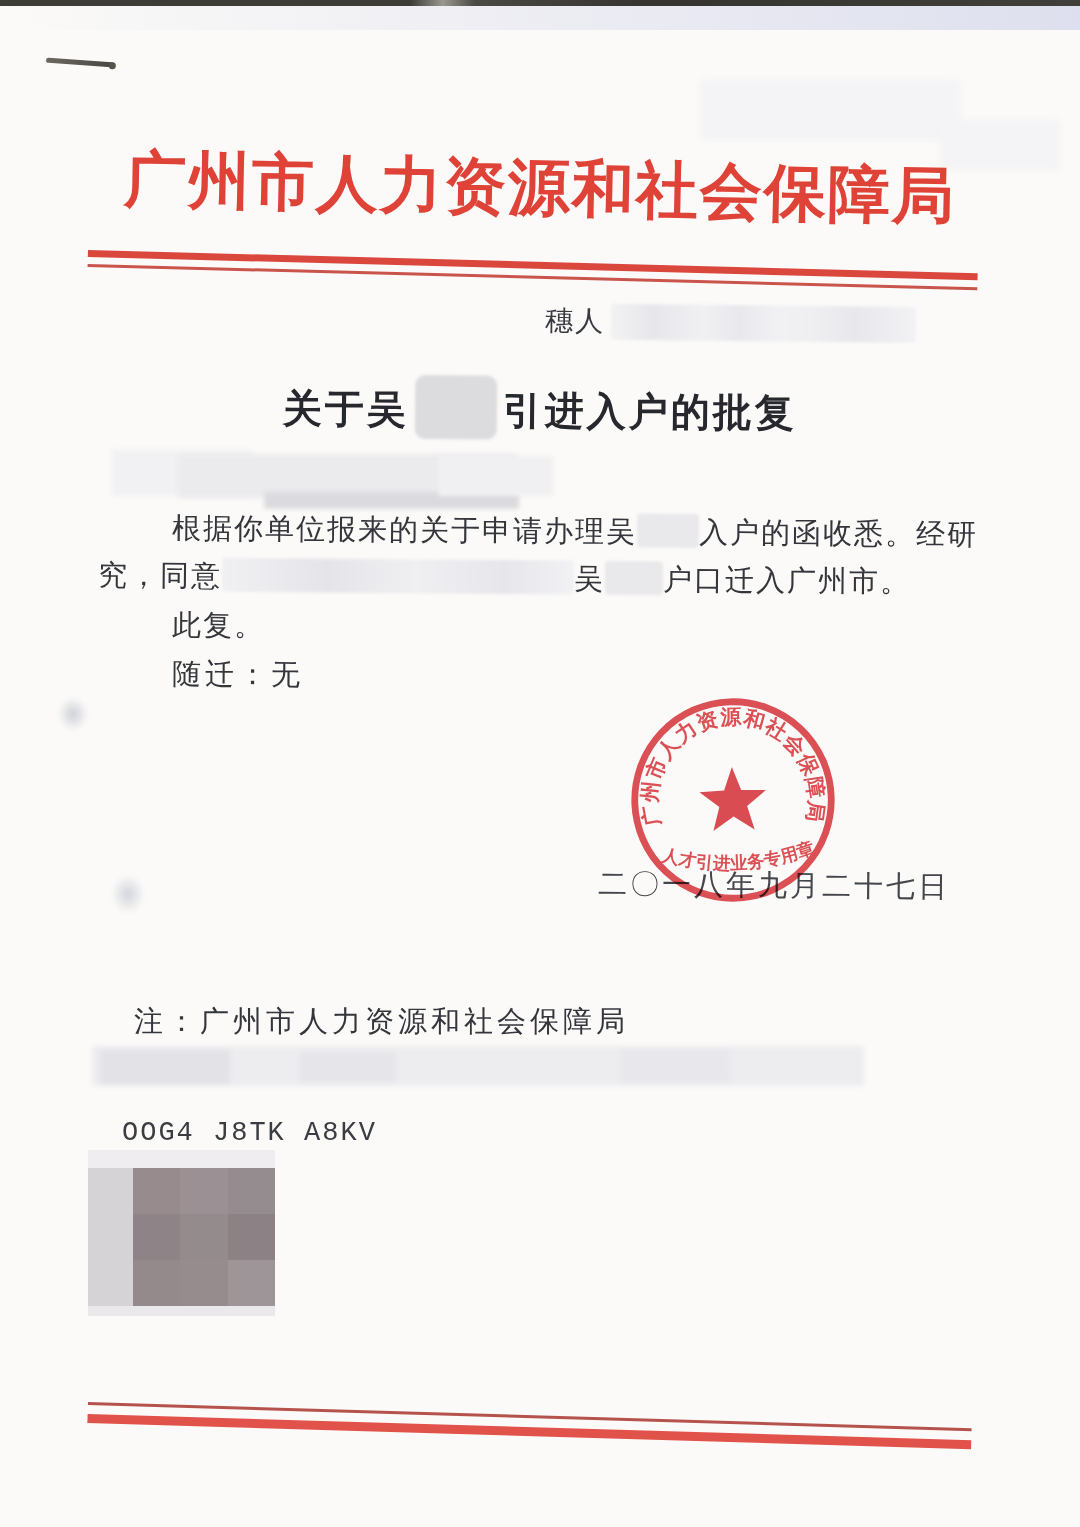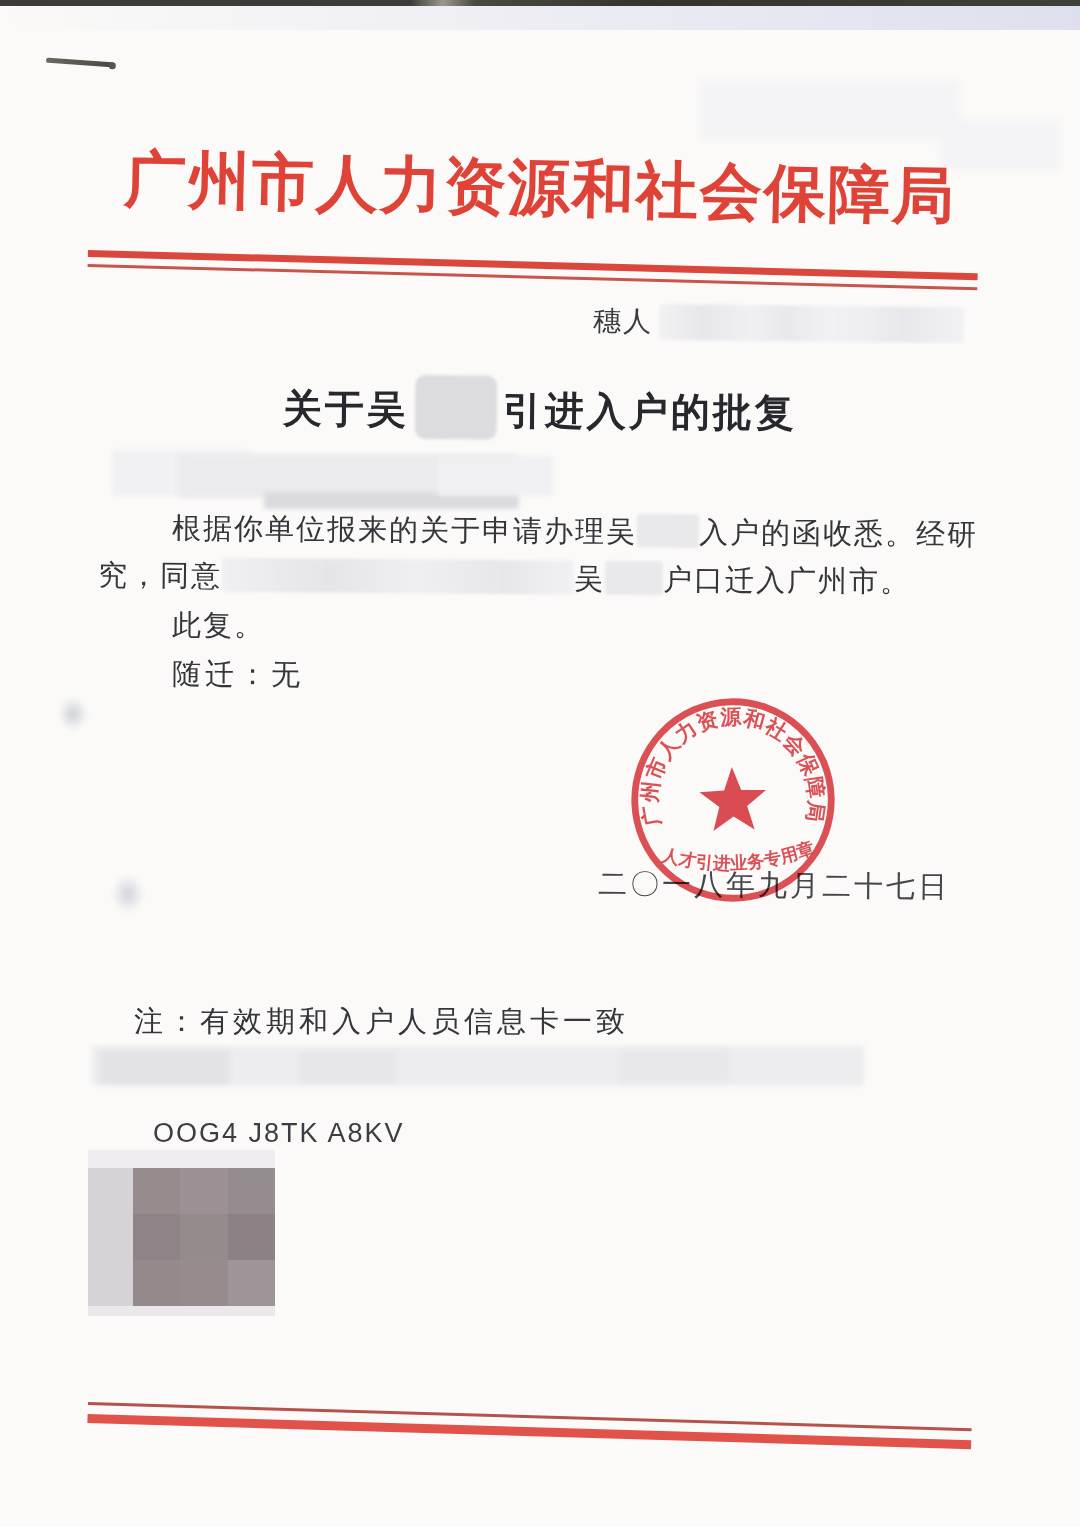--- a/index.html
+++ b/index.html
@@ -34,21 +34,21 @@
     position:absolute;left:0;top:146px;width:1080px;text-align:center;
     font-size:62px;font-weight:bold;letter-spacing:2px;white-space:nowrap;
     color:#df4337;transform:rotate(1.2deg);
   }
   .rules-top{position:absolute;left:88px;top:250px;width:890px;transform:rotate(1.5deg);transform-origin:left top;}
   .rule-thick{width:100%;height:7px;background:#da473d;}
   .rules-top .rule-thin{width:100%;height:3px;background:#c8544c;margin-top:7px;}
 
   
   .doc-number{position:absolute;left:545px;top:304px;display:flex;align-items:center;transform:rotate(.6deg);}
-  .doc-number .txt{font-size:28px;color:#3a3b42;letter-spacing:2px;margin-left:48px;}
+  .doc-number .txt{font-size:28px;color:#3a3b42;letter-spacing:2px;}
   .redact-strip{position:relative;display:inline-block;filter:blur(1.5px);}
   .docnum-redact{width:305px;height:36px;margin-left:6px;
     background:linear-gradient(90deg,#f2f2f4 0%,#e7e7eb 14%,#f0f0f3 30%,#e9e9ed 42%,#f1f1f4 55%,#eeeef1 68%,#e8e8ec 80%,#f2f2f5 100%);
     border-radius:3px;}
 
   
   .doc-title{
     position:absolute;left:0;top:376px;width:1080px;text-align:center;white-space:nowrap;
     font-family:"Liberation Sans", sans-serif;font-weight:bold;
     font-size:39px;color:#27282e;letter-spacing:3px;transform:rotate(.5deg);
@@ -85,21 +85,21 @@
     mix-blend-mode:multiply;opacity:.94;transform:rotate(-2deg);}
 
   
   .note-line{position:absolute;left:134px;top:1002px;font-size:29px;color:#35363c;letter-spacing:4px;white-space:nowrap;}
   .note-redact{left:92px;top:1046px;width:772px;height:40px;background:#ededf0;}
   .note-redact-d1{left:100px;top:1050px;width:130px;height:34px;background:#e3e3e7;}
   .note-redact-d2{left:300px;top:1052px;width:95px;height:30px;background:#e6e6ea;}
   .note-redact-d3{left:620px;top:1050px;width:110px;height:32px;background:#e8e8ec;}
   .verification-code{
     position:absolute;left:122px;top:1118px;font-size:27px;color:#3c3d42;
-    font-family:Liberation Sans, sans-serif;letter-spacing:2px;margin-left:31px;
+    font-family:Liberation Mono, monospace;letter-spacing:2px;
   }
 
   
   .mosaic{position:absolute;left:88px;top:1150px;width:187px;height:166px;}
   .mosaic-top{position:absolute;left:0;top:0;width:187px;height:18px;background:#efedf0;}
   .mosaic-left{position:absolute;left:0;top:18px;width:45px;height:138px;background:#d6d3d6;}
   .mosaic-grid{position:absolute;left:45px;top:18px;width:142px;height:138px;
     display:grid;grid-template-columns:repeat(3,1fr);grid-template-rows:repeat(3,1fr);}
   .mosaic-bottom{position:absolute;left:0;top:156px;width:187px;height:10px;background:#eae8eb;}
 
@@ -156,21 +156,21 @@
     <polygon fill="#db4248" points="110,76 118.8,99.9 144.2,100.9 124.3,116.6 131.2,141.1 110,127 88.8,141.1 95.7,116.6 75.8,100.9 101.2,99.9"></polygon>
     <text font-size="21.5" font-weight="bold" fill="#dc464c" letter-spacing="1" font-family="Liberation Serif, serif">
       <textPath href="#arcTop" startOffset="8">广州市人力资源和社会保障局</textPath>
     </text>
     <text font-size="18" font-weight="bold" fill="#dc464c" font-family="Liberation Serif, serif">
       <textPath href="#arcBottom" startOffset="4">人才引进业务专用章</textPath>
     </text>
   </svg>
 </div>
 
-<div class="note-line">注：有效期和入户人员信息卡一致</div>
+<div class="note-line">注：广州市人力资源和社会保障局</div>
 <div class="redact-block note-redact"></div>
 <div class="redact-block note-redact-d1"></div>
 <div class="redact-block note-redact-d2"></div>
 <div class="redact-block note-redact-d3"></div>
 
 <div class="verification-code">OOG4 J8TK A8KV</div>
 
 <div class="mosaic">
   <div class="mosaic-top"></div>
   <div class="mosaic-left"></div>

